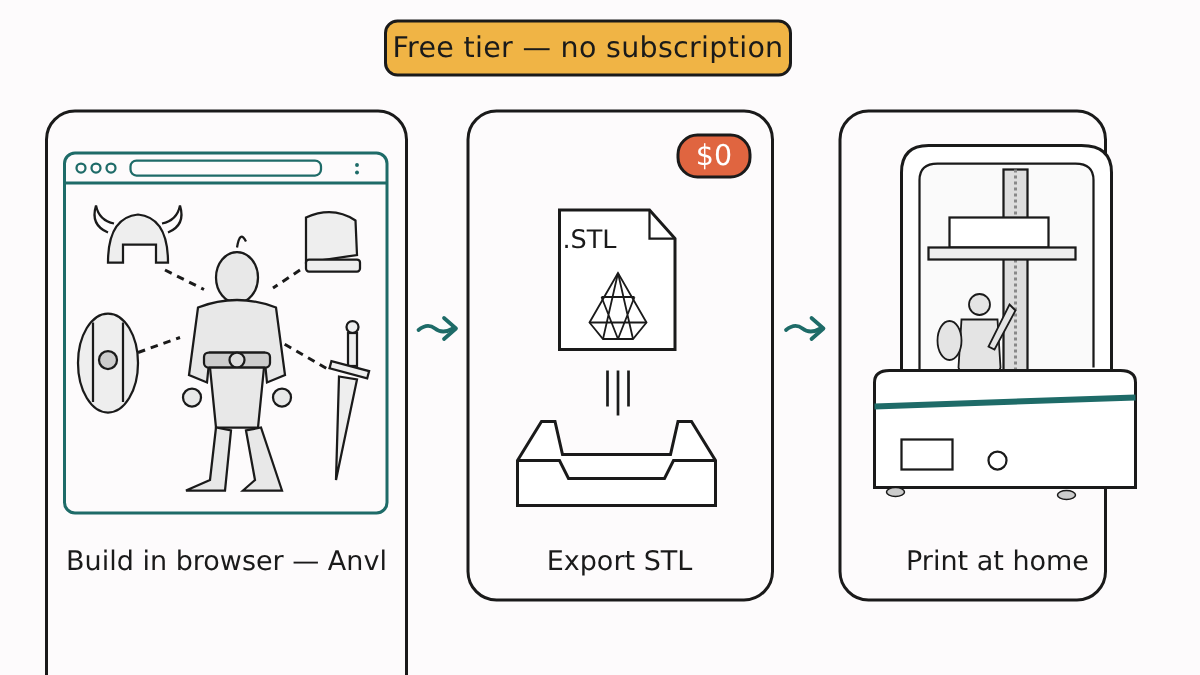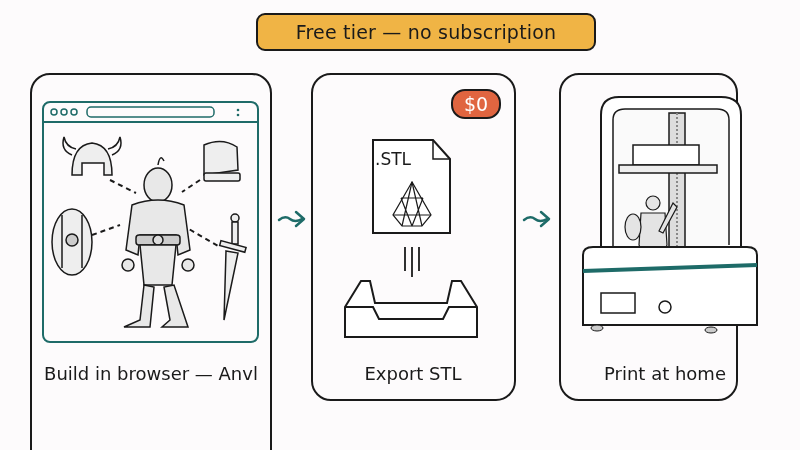--- a/index.html
+++ b/index.html
@@ -1,17 +1,17 @@
 <!DOCTYPE html>
 <html><head>
 <meta charset="utf-8">
 <style>
   html,body{margin:0;padding:0;}
   body{width:800px;height:450px;background:#fdfbfc;position:relative;overflow:hidden;font-family:"DejaVu Sans",sans-serif;color:#1a1a1a;}
-  .banner{position:absolute;left:256px;top:13px;width:340px;height:38px;background:#f0b445;border:2px solid #1a1a1a;border-radius:9px;box-sizing:border-box;display:flex;align-items:center;justify-content:center;font-size:19px;letter-spacing:0.2px;}
+  .banner{position:absolute;left:256px;top:13px;width:272px;height:38px;background:#f0b445;border:2px solid #1a1a1a;border-radius:9px;box-sizing:border-box;display:flex;align-items:center;justify-content:center;font-size:19px;letter-spacing:0.2px;}
   .panel{position:absolute;border:2px solid #1a1a1a;border-radius:20px;box-sizing:border-box;background:#fdfbfc;}
   .p1{left:30px;top:73px;width:242px;height:420px;}
   .p2{left:311px;top:73px;width:205px;height:328px;}
   .p3{left:559px;top:73px;width:179px;height:328px;}
   .arrow{position:absolute;top:208px;width:32px;height:22px;}
   .a1{left:276px;}
   .a2{left:521px;}
   .badge{position:absolute;right:13px;top:14px;width:50px;height:30px;background:#e06540;border:2px solid #1a1a1a;border-radius:14px;box-sizing:border-box;color:#fff;font-size:19px;display:flex;align-items:center;justify-content:center;}
   svg{display:block;}
 </style>

